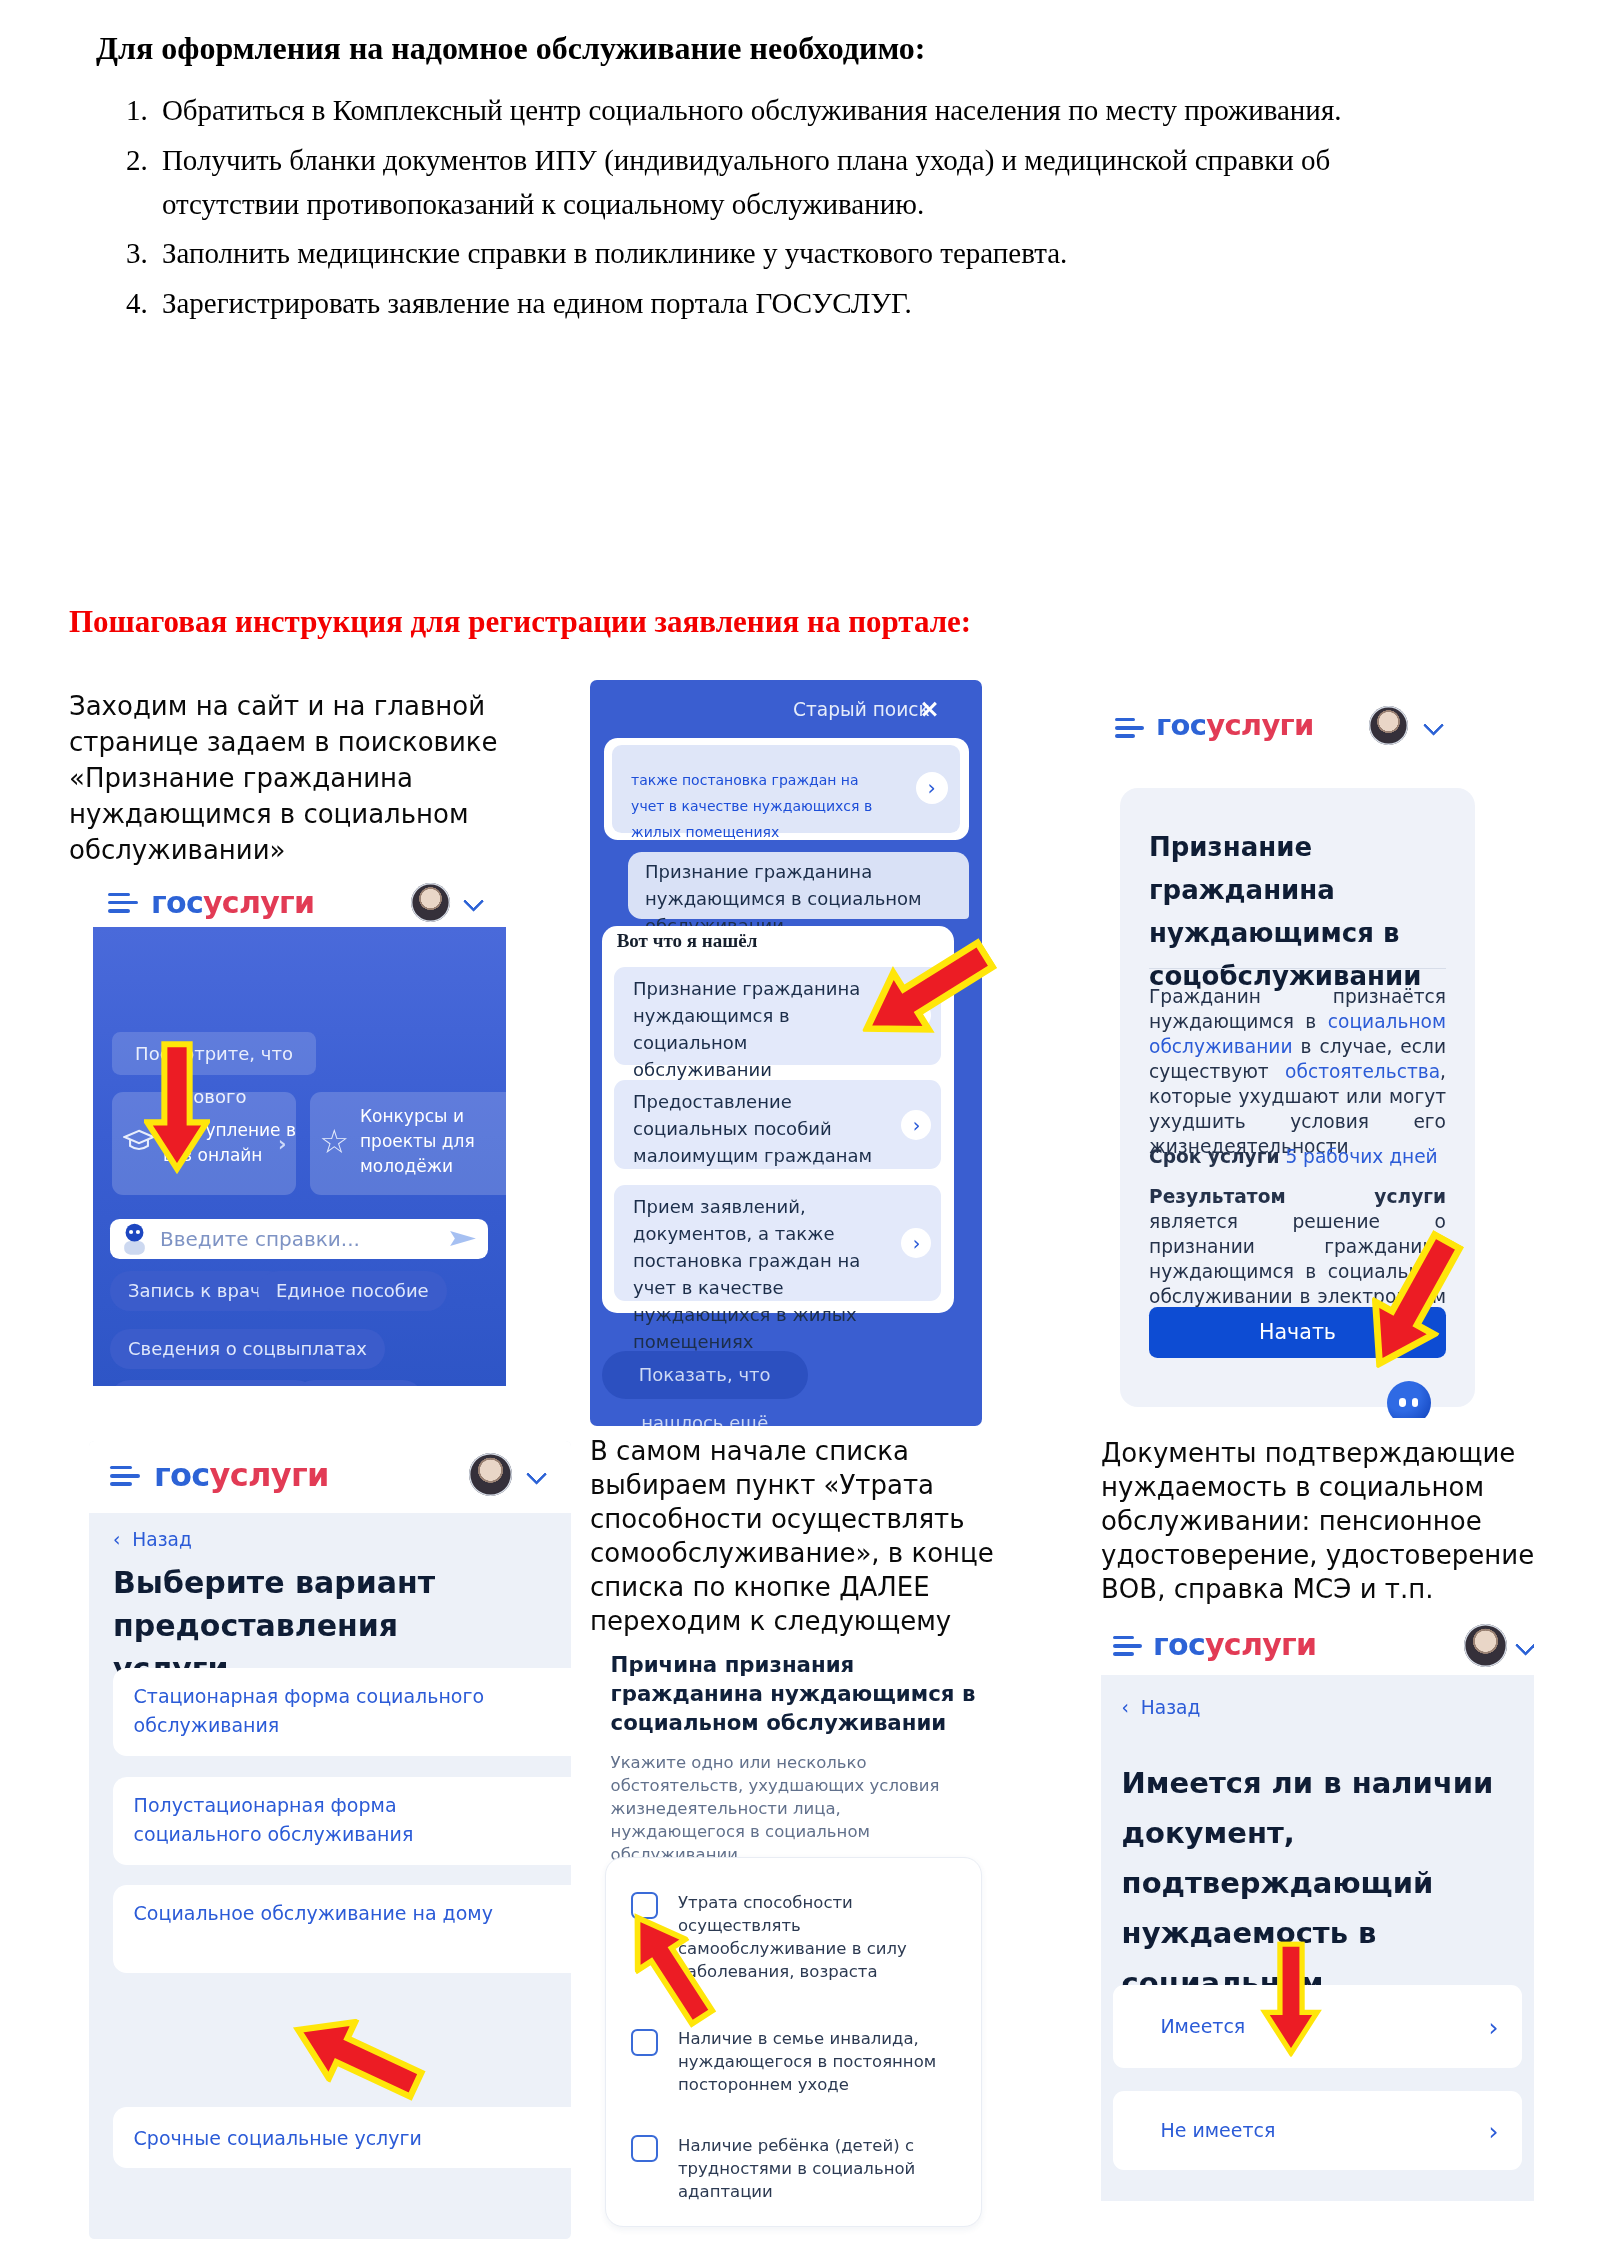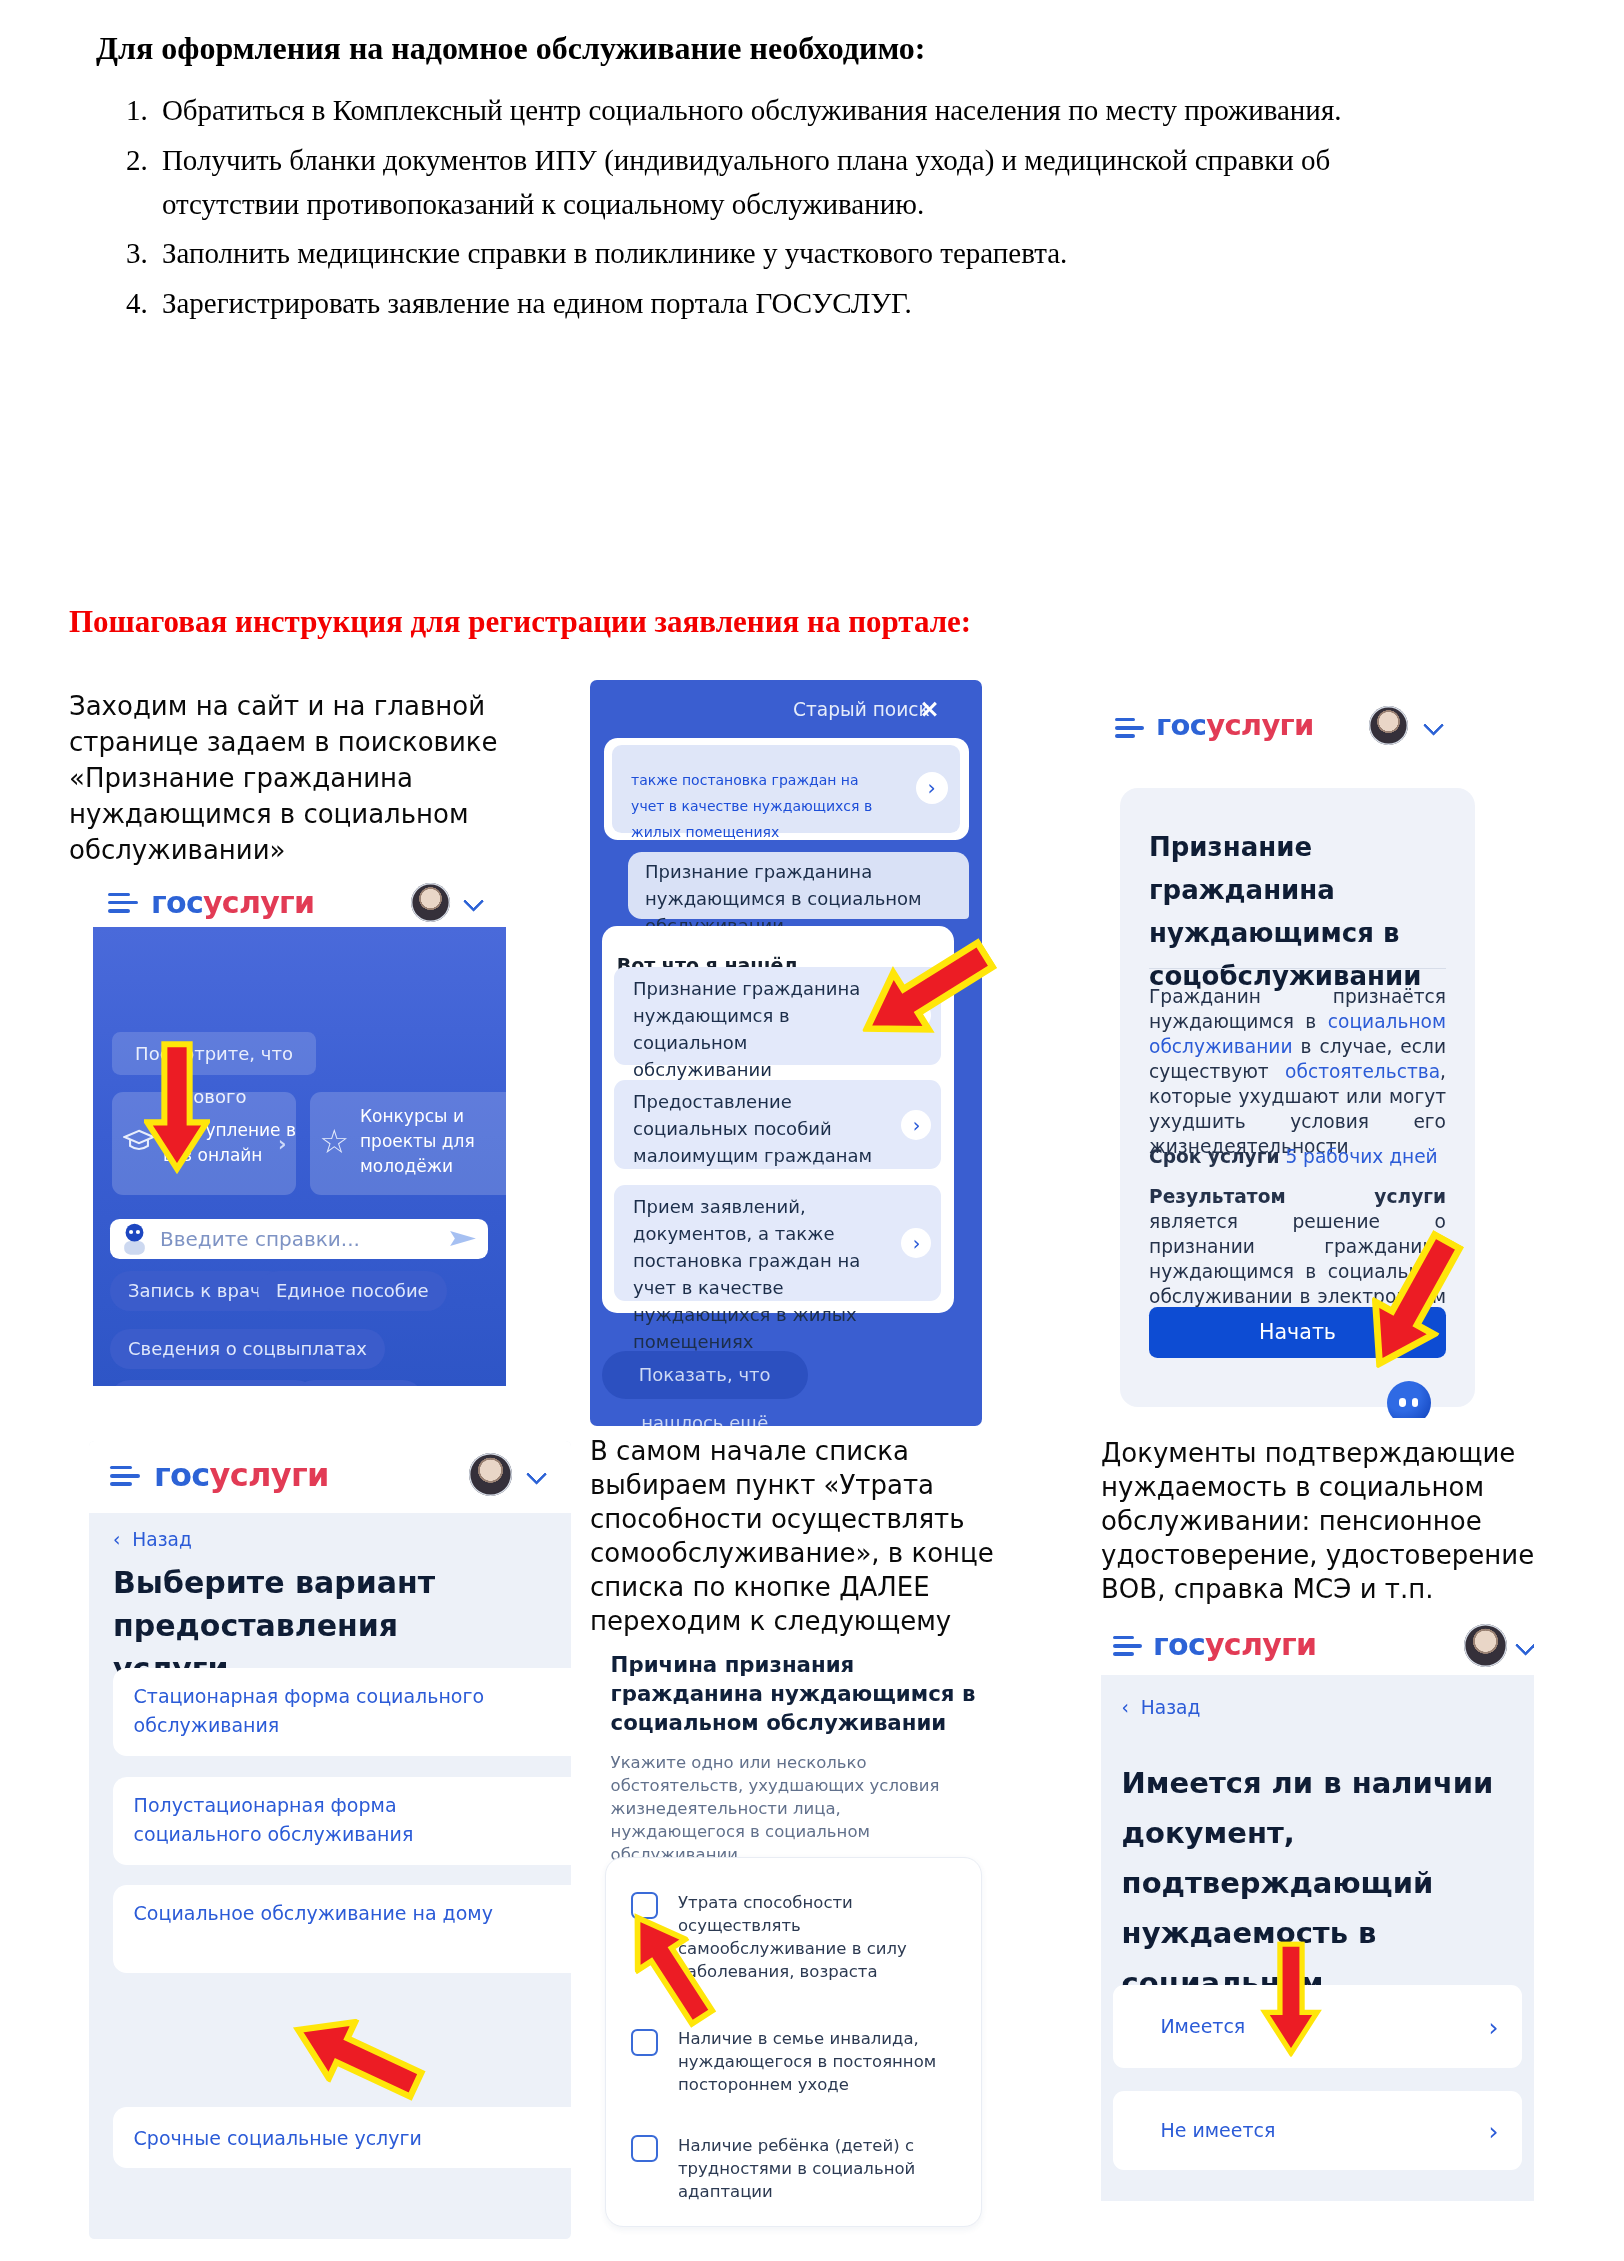--- a/index.html
+++ b/index.html
@@ -42,21 +42,21 @@
   .screen2{left:590px;top:680px;width:392px;height:746px;background:#3a5ed0;border-radius:6.9px;overflow:hidden;}
   .s2-head{left:203px;top:19px;font-size:18.6px;color:#e6ecfa;}
   .s2-x{left:329px;top:13.8px;font-size:25px;color:#ffffff;font-weight:bold;}
   .s2-outer{left:13.8px;top:58px;width:365px;height:102px;background:#fff;border-radius:13.8px;}
   .s2-inner{left:8.3px;top:6.9px;width:348px;height:88px;background:#dfe6f8;border-radius:9.6px;}
   .s2-inner .txt{left:19px;top:22px;width:261px;font-size:14px;line-height:26px;color:#1d4ed8;}
   .circ{background:#fff;border-radius:50%;text-align:center;color:#2b5bd7;}
   .s2-bubble{left:38px;top:172px;width:341px;height:67px;background:#d9e1f6;border-radius:13.8px 13.8px 4.1px 13.8px;}
   .s2-bubble .txt{left:17px;top:6.2px;width:306px;font-size:18px;line-height:27px;color:#1c2e4a;}
   .s2-found{left:11.7px;top:246px;width:352px;height:387px;background:#fff;border-radius:15px;}
-  .s2-found .title{left:15px;top:28px;font-size:19px;font-weight:bold;color:#16202e;}
+  .s2-found .title{left:15px;top:4px;font-size:19px;font-weight:bold;color:#16202e;font-family:Liberation Serif, serif;}
   .s2-item{left:12.4px;width:327px;background:#e3e9fa;border-radius:11px;}
   .s2-item .txt{left:19px;top:8.3px;width:255px;font-size:18px;line-height:27px;color:#1c2e4a;}
   .s2-more{left:11.7px;top:671px;width:206px;height:48px;background:#2c50c0;border-radius:24px;
            color:#cdd9f4;font-size:18px;line-height:48px;text-align:center;}
 
   
   .screen3{left:1101px;top:678px;width:393px;height:740px;background:#fff;overflow:hidden;}
   .s3-card{left:19px;top:110px;width:355px;height:619px;background:#eff2f9;border-radius:18px;}
   .s3-title{left:29px;top:38px;width:306px;font-size:26px;font-weight:bold;line-height:43px;color:#0f1d35;}
   .s3-div{left:29px;top:180px;width:297px;height:1.4px;background:#d7dde9;}

